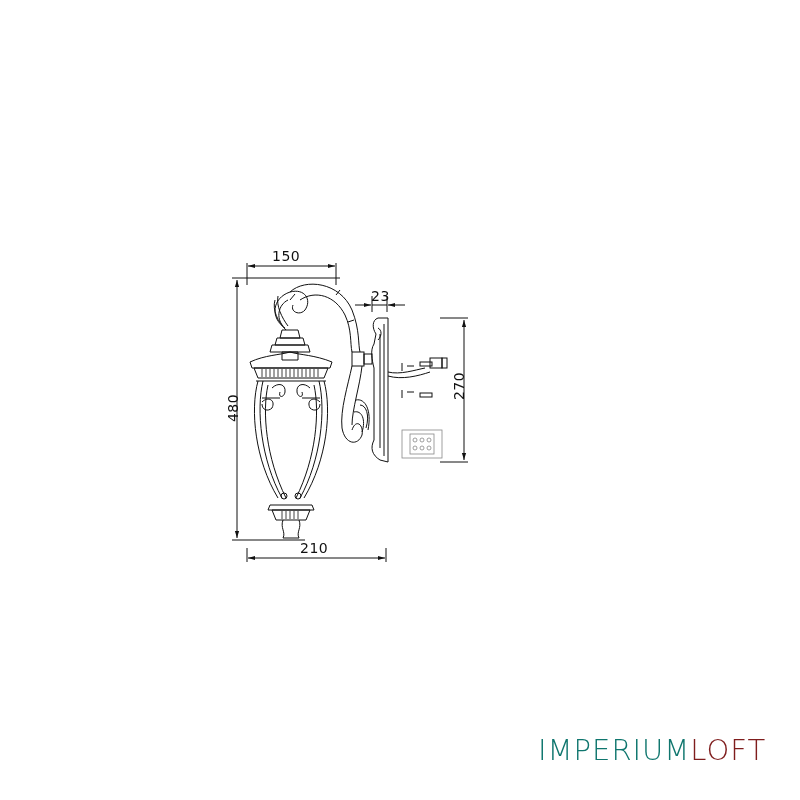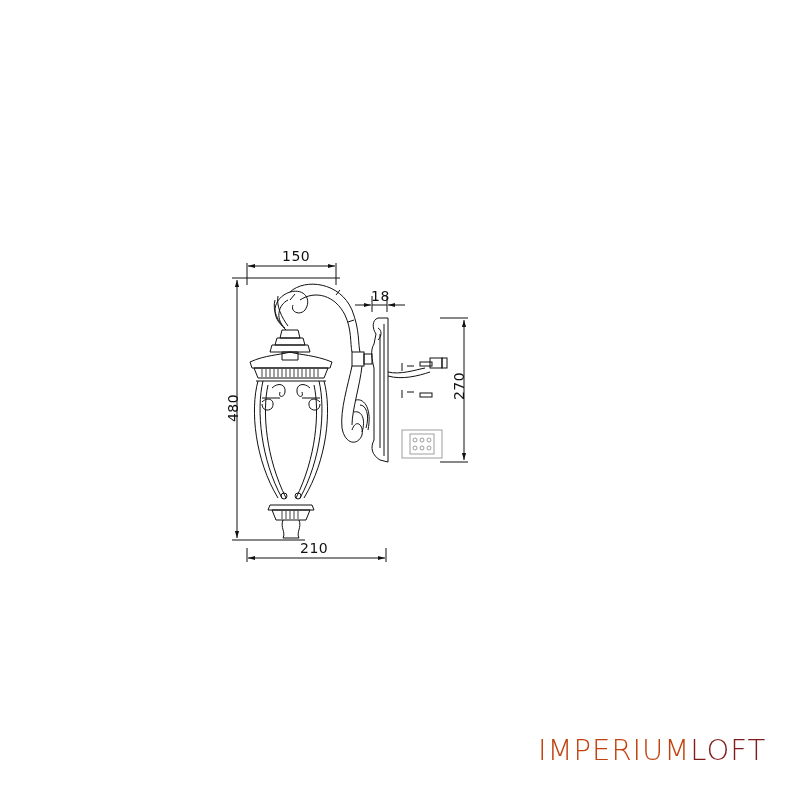--- a/index.html
+++ b/index.html
@@ -1,21 +1,21 @@
 <!DOCTYPE html>
 <html><head>
   <meta charset="utf-8">
   <style>
     html, body { margin: 0; padding: 0; background: #ffffff; }
     body { width: 800px; height: 800px; position: relative; overflow: hidden; font-family: "DejaVu Sans", sans-serif; }
     #drawing { position: absolute; left: 0; top: 0; width: 800px; height: 800px; }
     .dim-label { position: absolute; font-family: "DejaVu Sans", sans-serif; font-size: 14px; color: #111; letter-spacing: 0.5px; }
     .dim-vert { transform-origin: center center; transform: rotate(-90deg); }
     .brand { position: absolute; left: 538px; top: 733px; font-family: "DejaVu Sans", sans-serif; font-size: 29px; font-weight: 300; letter-spacing: 1px; }
-    .brand .b1 { color: #c2410c; text-align: right; }
+    .brand .b1 { color: #0f766e; text-align: right; }
     .brand .b2 { color: #7f1d1d; }
   </style>
 </head>
 <body>
 
 <svg id="drawing" viewBox="0 0 800 800" xmlns="http://www.w3.org/2000/svg">
   <defs>
     <marker id="arr" viewBox="0 0 10 10" refX="10" refY="5" markerWidth="7" markerHeight="7" orient="auto-start-reverse">
       <path d="M0,2 L10,5 L0,8 z" fill="#111"></path>
     </marker>
@@ -158,21 +158,21 @@
       <circle cx="415" cy="440" r="2"></circle>
         <circle cx="422" cy="440" r="2"></circle>
         <circle cx="429" cy="440" r="2"></circle>
       <circle cx="415" cy="448" r="2"></circle>
         <circle cx="422" cy="448" r="2"></circle>
         <circle cx="429" cy="448" r="2"></circle>
     </g>
   </g>
 </svg>
 
-<div class="dim-label" style="left:282px; top:248px;">150</div>
-<div class="dim-label" style="left:371px; top:288px;">18</div>
+<div class="dim-label" style="left:272px; top:248px;">150</div>
+<div class="dim-label" style="left:371px; top:288px;">23</div>
 <div class="dim-label dim-vert" style="left:219px; top:400px;">480</div>
 <div class="dim-label dim-vert" style="left:445px; top:378px;">270</div>
 <div class="dim-label" style="left:300px; top:540px;">210</div>
 
 <div class="brand">
   <span class="b1">IMPERIUM</span><span class="b2">LOFT</span>
 </div>
 
 </body></html>

